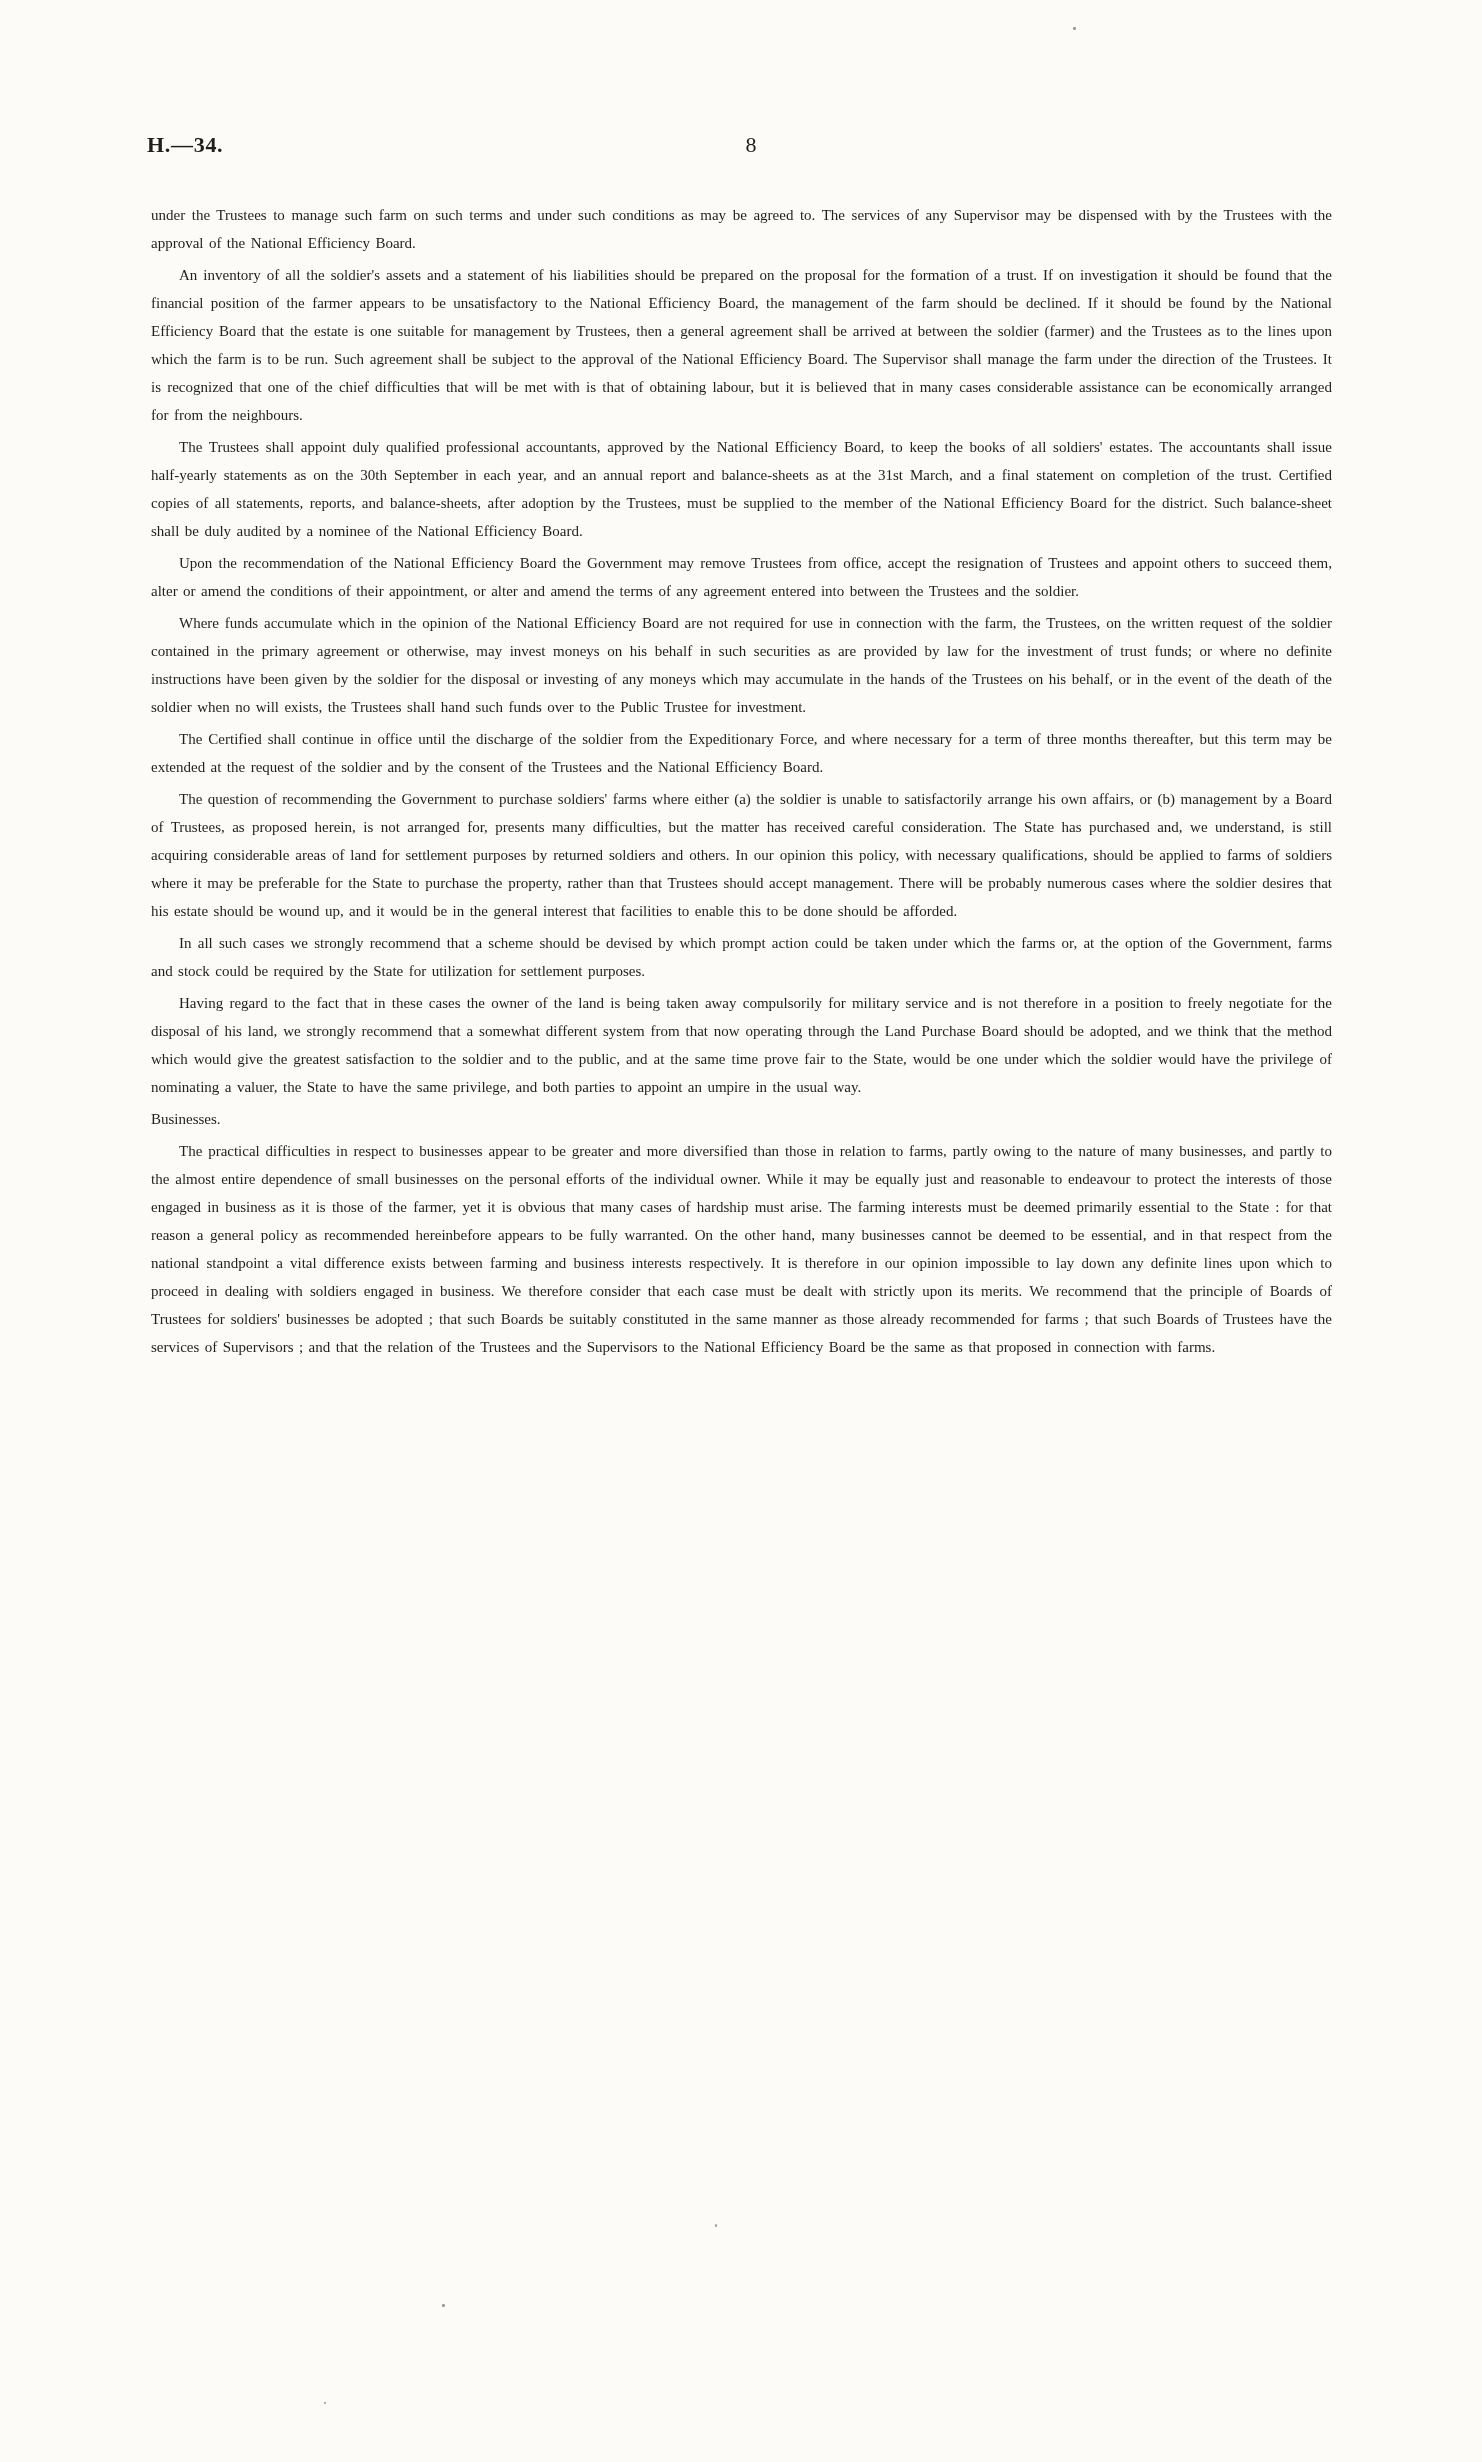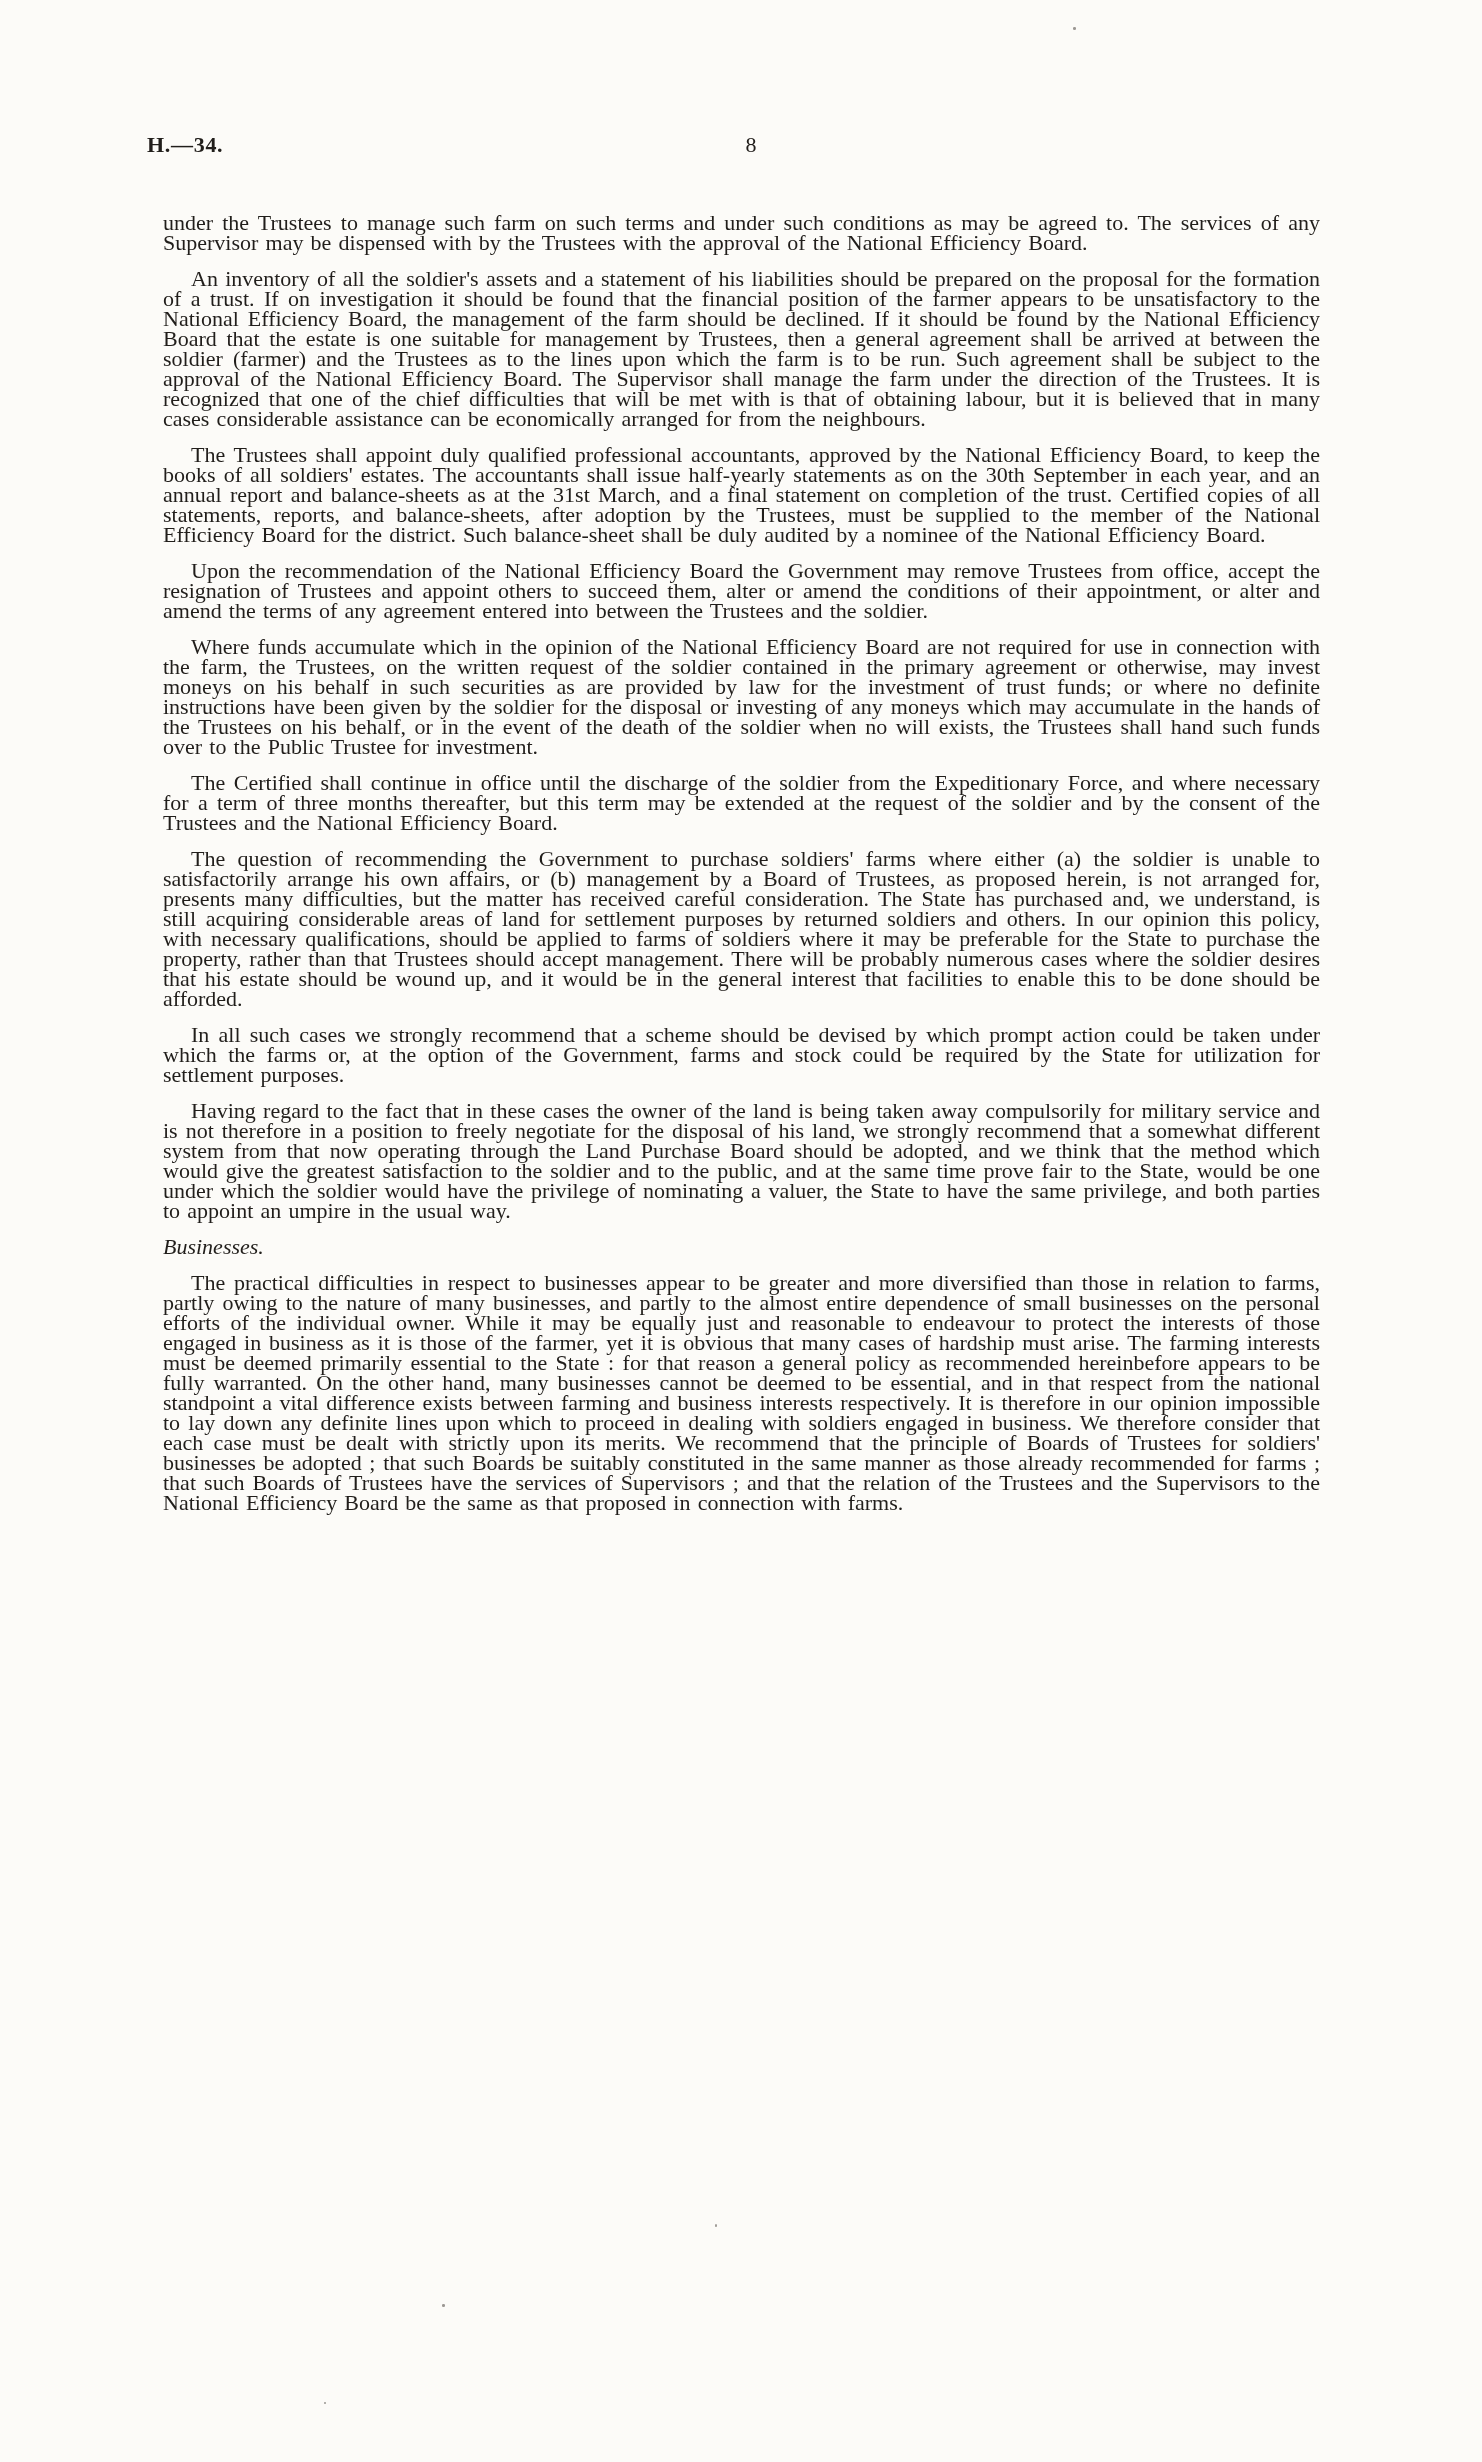--- a/index.html
+++ b/index.html
@@ -45,34 +45,33 @@
     text-align: center;
     font-size: 22px;
   }
   .textblock {
     position: absolute;
     top: 197px;
     left: 147px;
     width: 1189px;
   }
   .textblock p {
-    margin: 16px;
-    font-size: 22px;
-    line-height: 20px;
+    margin: 4px;
+    font-size: 15px;
+    line-height: 28px;
     text-align: justify;
     text-indent: 28px;
     word-spacing: 1.7px;
   }
   .textblock p.no-indent {
     text-indent: 0;
   }
   .section-heading {
     text-align: right;
     text-indent: 0 !important;
-    font-style: italic;
     margin-top: 1.3px !important;
     margin-bottom: 1.3px !important;
   }
   
   .speck {
     position: absolute;
     background: #4a4640;
     border-radius: 50%;
     opacity: 0.55;
   }

